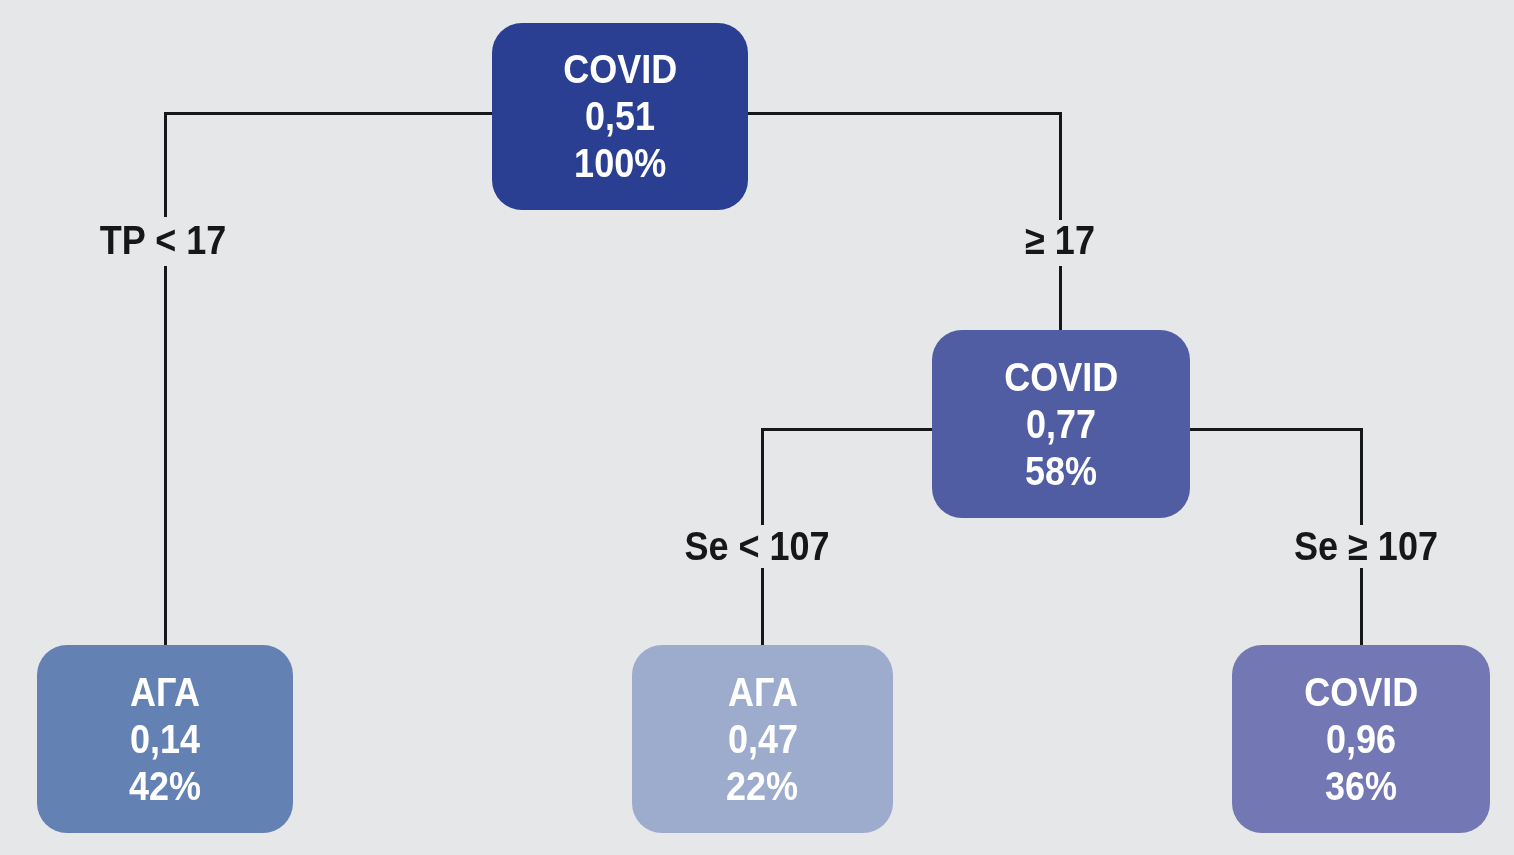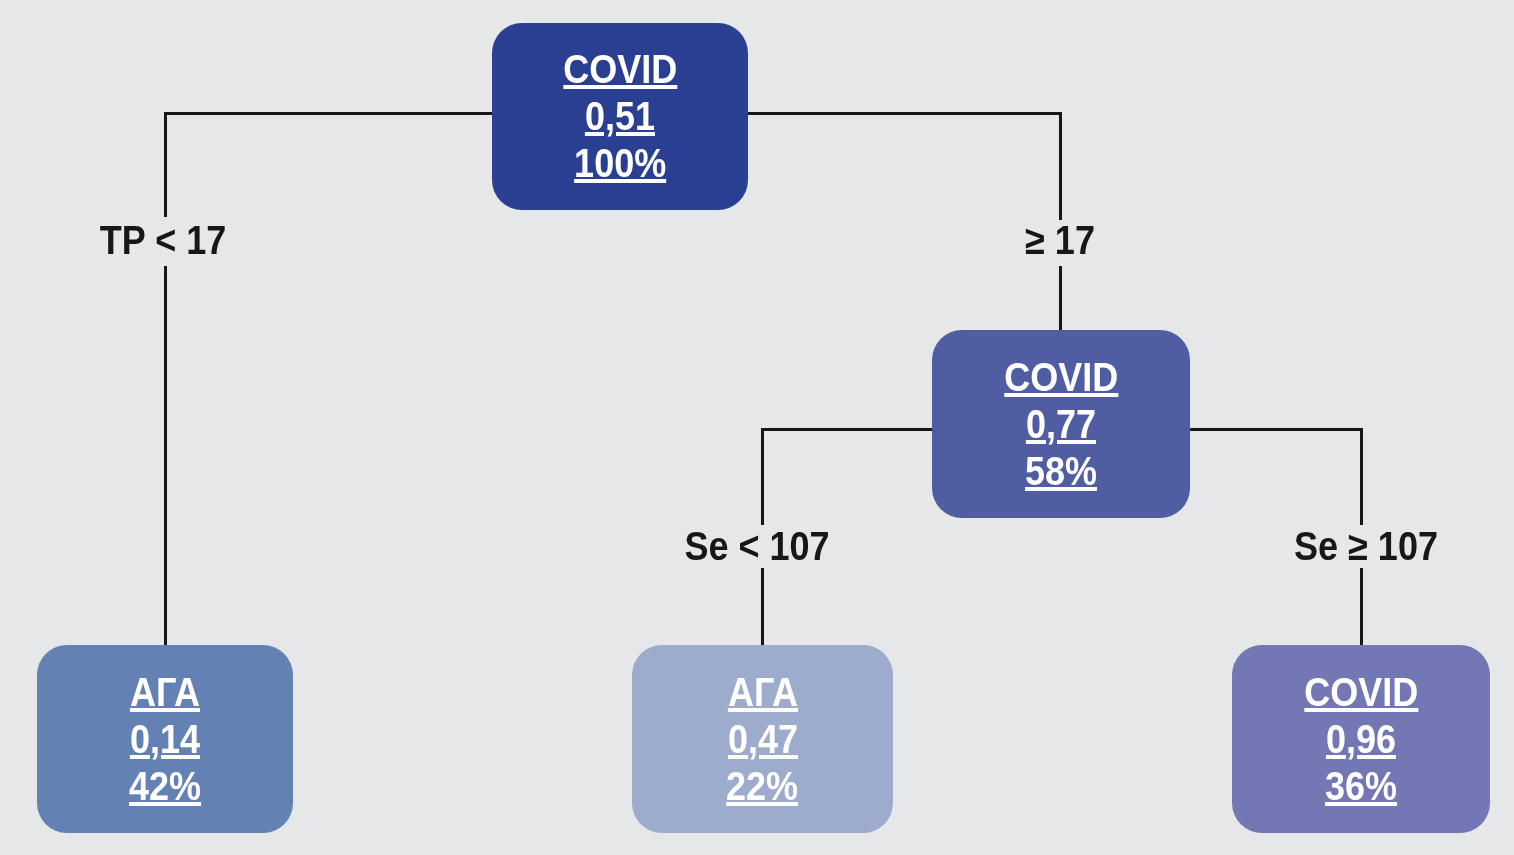--- a/index.html
+++ b/index.html
@@ -18,21 +18,20 @@
     border-radius: 30px;
     color: #ffffff;
     display: flex;
     flex-direction: column;
     align-items: center;
     justify-content: center;
     font-weight: 700;
     font-size: 40px;
     line-height: 47px;
     text-align: center;
-    text-decoration: underline;
   }
   .tline {
     display: block;
     transform: scaleX(0.9);
     white-space: nowrap;
   }
   .edge-label {
     position: absolute;
     font-weight: 700;
     font-size: 40px;

